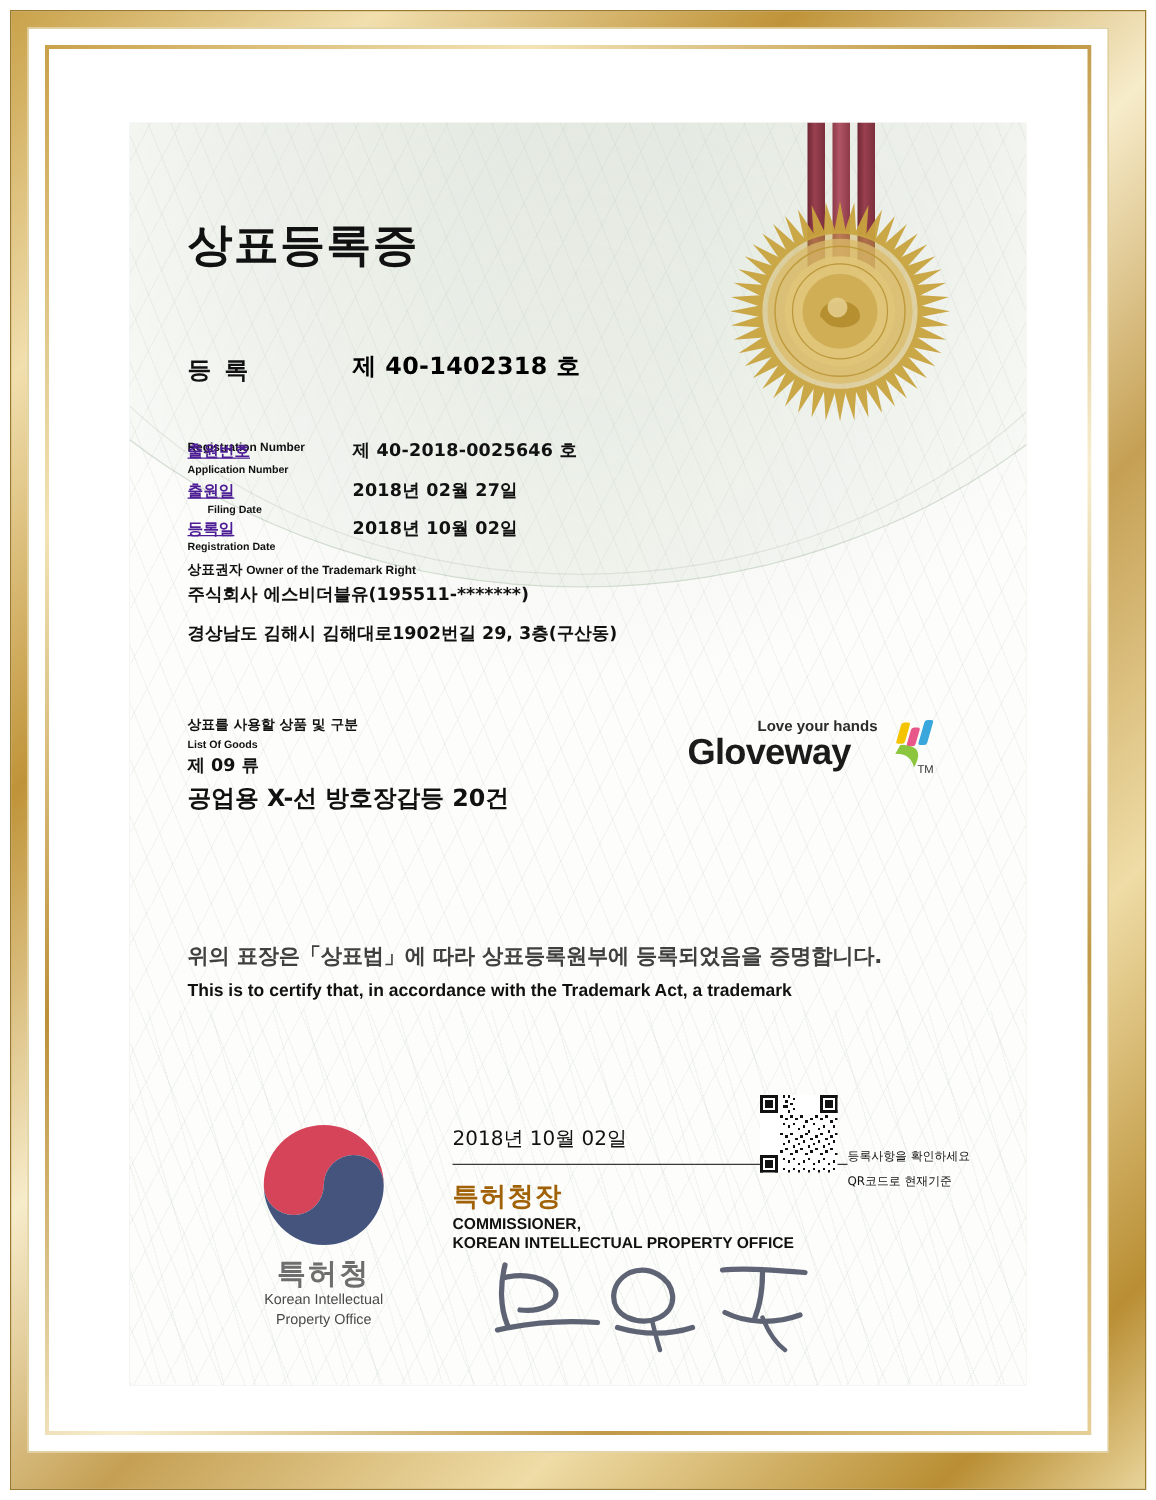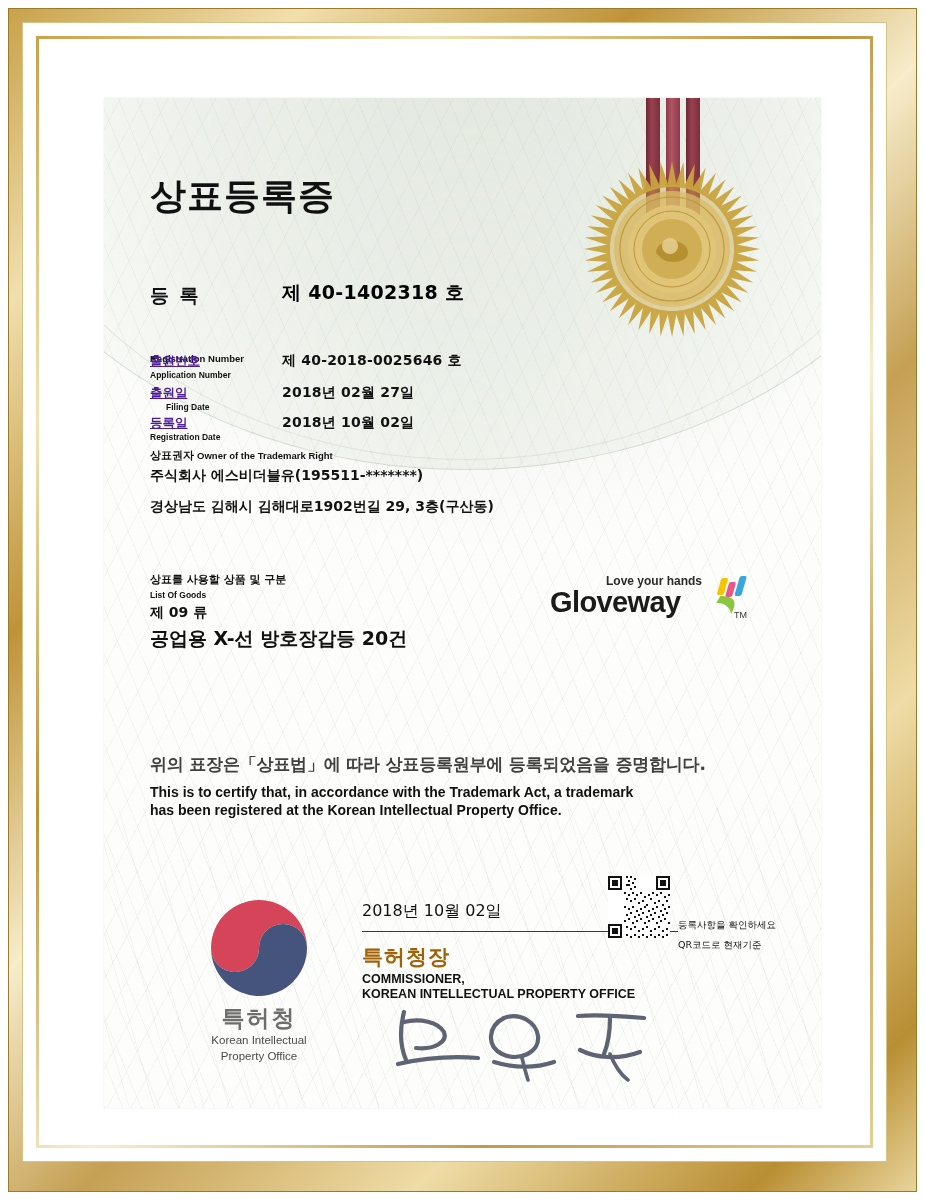--- a/index.html
+++ b/index.html
@@ -361,21 +361,20 @@
           <rect x="28" y="0" width="7" height="20" rx="2" fill="#3aa7dc"></rect>
           <path d="M14 20 C 26 20, 34 24, 30 38 C 26 30, 20 27, 12 27 Z" fill="#8cc63f"></path>
         </g>
       </svg>
     </div>
     <div class="mark-tm">TM</div>
   </div>
 
   <div class="cert-ko kr">위의 표장은「상표법」에 따라 상표등록원부에 등록되었음을 증명합니다.</div>
   <div class="cert-en1">This is to certify that, in accordance with the Trademark Act, a trademark</div>
-  <div class="cert-en2">has been registered at the Korean Intellectual Property Office.</div>
 
   <div class="issue-date kr">2018년 10월 02일</div>
   <div class="sig-rule"></div>
   <div class="commissioner-ko kr">특허청장</div>
   <div class="commissioner-en1">COMMISSIONER,</div>
   <div class="commissioner-en2">KOREAN INTELLECTUAL PROPERTY OFFICE</div>
 
   <div class="signature">
     <svg width="300" height="86" viewBox="0 0 300 86">
       <g fill="none" stroke="#4a4f63" stroke-width="4.2" stroke-linecap="round" stroke-linejoin="round" opacity="0.88">

